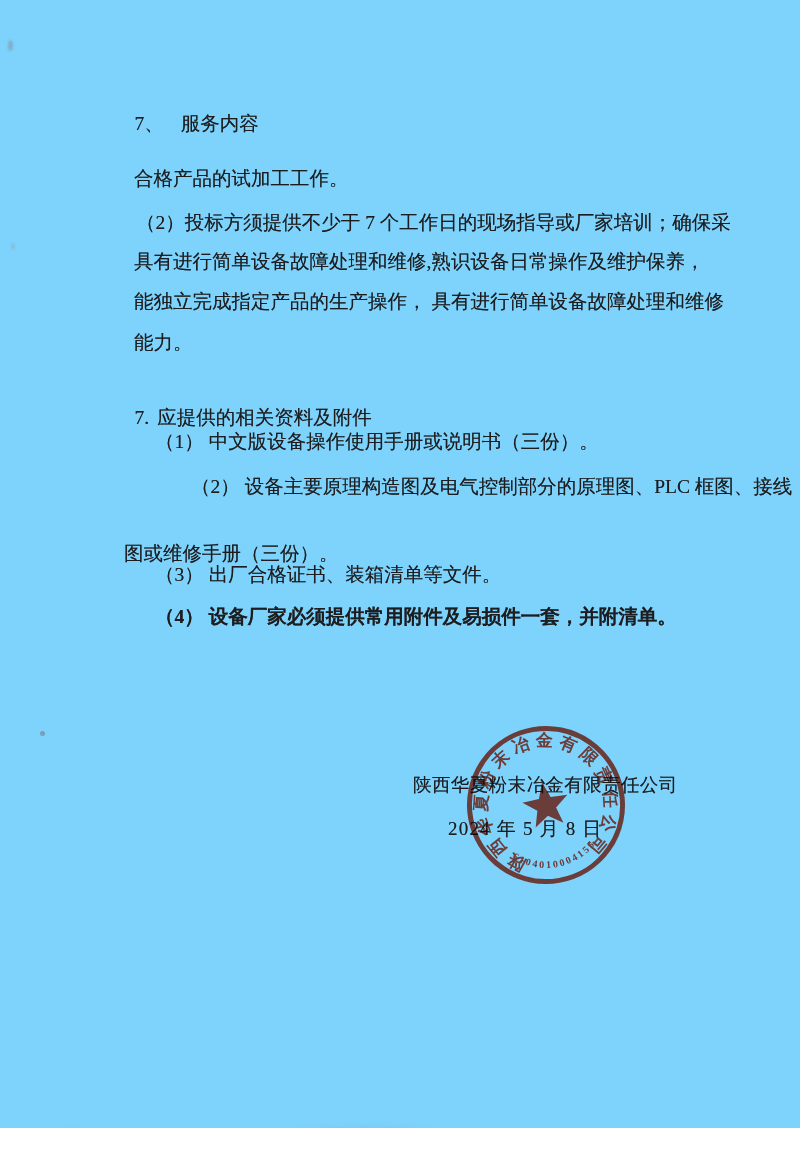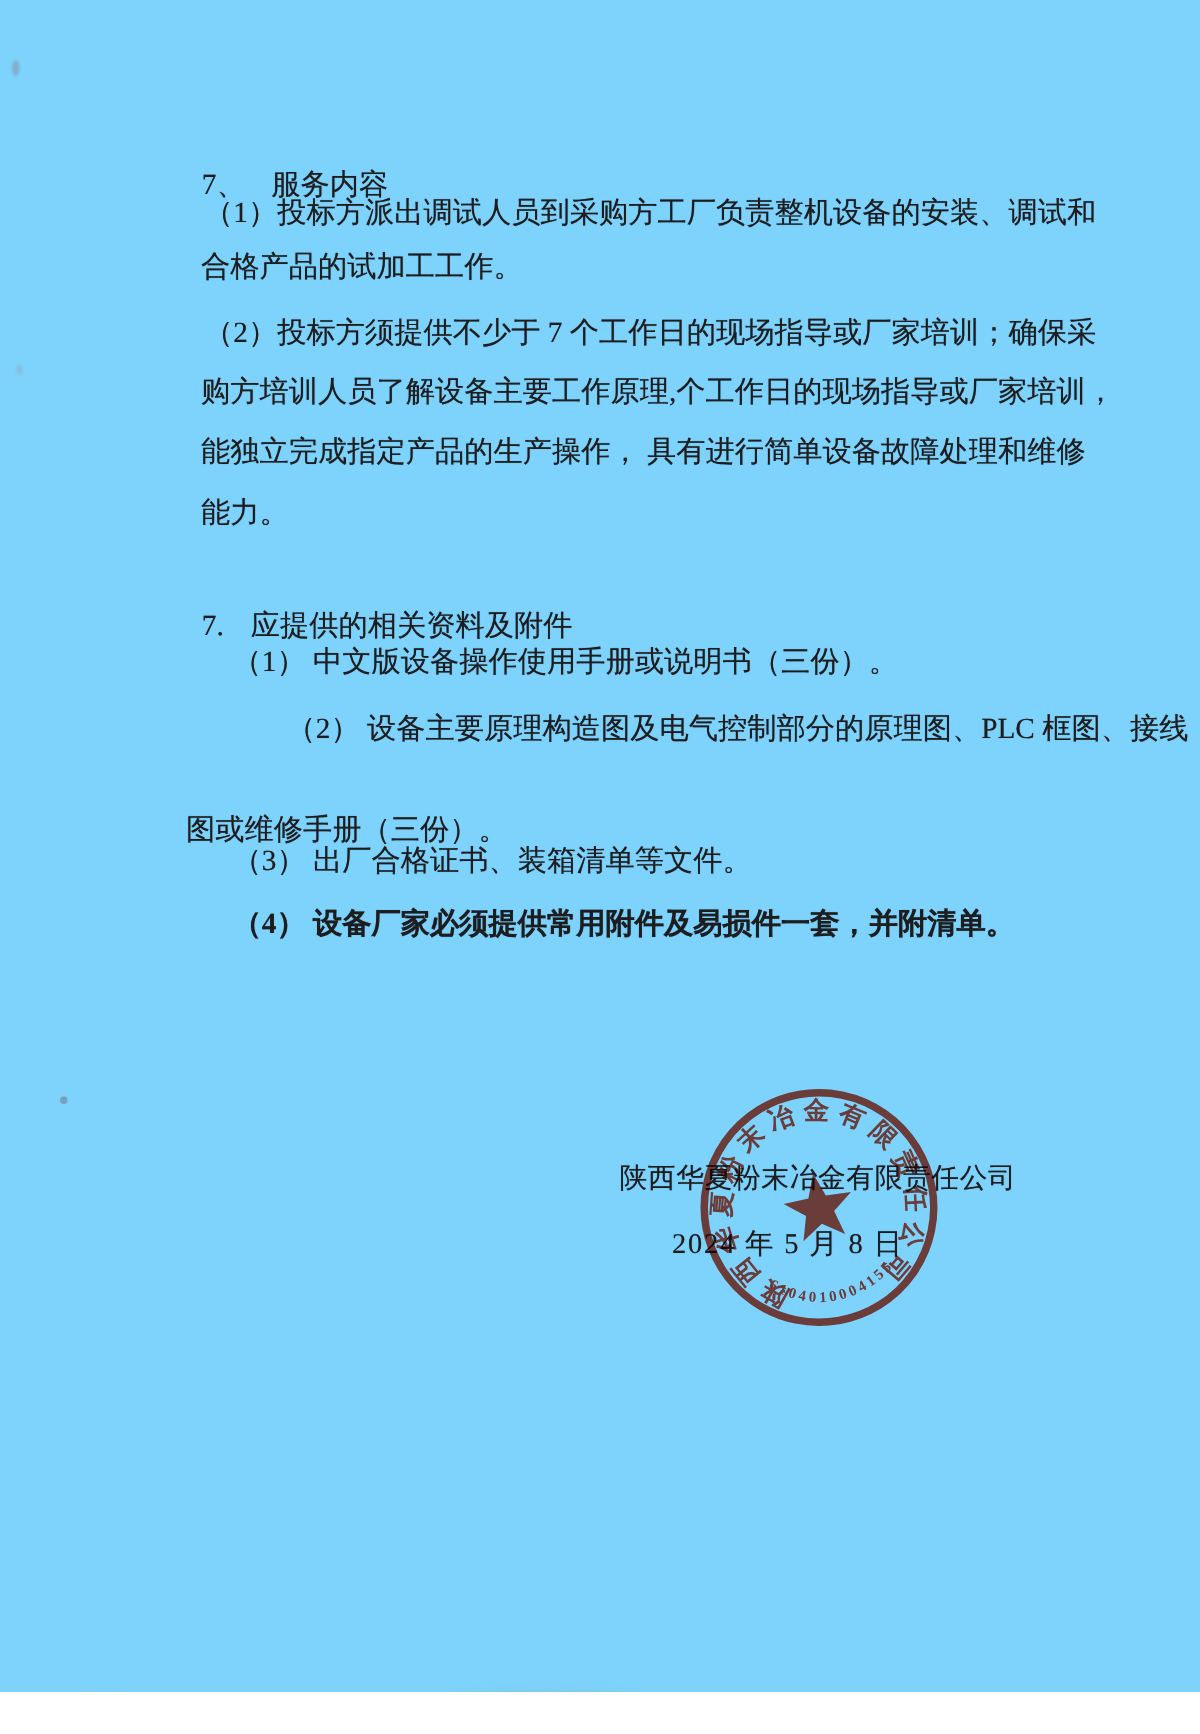--- a/index.html
+++ b/index.html
@@ -15,21 +15,21 @@
   .line {
     position:absolute;
     font-size:19.5px;
     line-height:28px;
     letter-spacing:0;
     white-space:pre;
     text-shadow:0 0 .5px rgba(20,20,20,.55);
   }
   .heading .h-num { display:inline-block; }
   .heading.h1 .h-title { margin-left:17px; }
-  .heading.h2 .h-title { margin-left:18px; }
+  .heading.h2 .h-title { margin-left:8px; }
   .sig-company {
     position:absolute; left:413px; top:772px;
     font-size:18.5px; letter-spacing:.4px; white-space:pre;
     text-shadow:0 0 .5px rgba(20,20,20,.55);
   }
   .sig-date {
     position:absolute; left:448px; top:816px;
     font-size:19px; letter-spacing:1.2px; white-space:pre;
     text-shadow:0 0 .5px rgba(20,20,20,.55);
   }
@@ -52,25 +52,24 @@
 </style>
 </head>
 <body>
 
 <div class="page">
 
   <div class="line heading h1" style="left:115px; top:82px;">
     <span class="h-num">7、</span><span class="h-title">服务内容</span>
   </div>
 
-  <div class="line" style="left:136px; top:129px;">（1）投标方派出调试人员到采购方工厂负责整机设备的安装、调试和</div>
   <div class="line" style="left:134px; top:165px;">合格产品的试加工工作。</div>
 
   <div class="line" style="left:136px; top:209px;">（2）投标方须提供不少于 7 个工作日的现场指导或厂家培训；确保采</div>
-  <div class="line" style="left:134px; top:248px;">购方培训人员了解设备主要工作原理,个工作日的现场指导或厂家培训，</div>
+  <div class="line" style="left:134px; top:248px;">具有进行简单设备故障处理和维修,熟识设备日常操作及维护保养，</div>
   <div class="line" style="left:134px; top:288px;">能独立完成指定产品的生产操作， 具有进行简单设备故障处理和维修</div>
   <div class="line" style="left:134px; top:329px;">能力。</div>
 
   <div class="line heading h2" style="left:115px; top:376px;">
     <span class="h-num">7.</span><span class="h-title">应提供的相关资料及附件</span>
   </div>
 
   <div class="line" style="left:155px; top:428px;">（1） 中文版设备操作使用手册或说明书（三份）。</div>
   <div class="line" style="left:155px; top:473px;margin-left:36px;">（2） 设备主要原理构造图及电气控制部分的原理图、PLC 框图、接线</div>
   <div class="line" style="left:124px; top:516px;margin-top:24px;">图或维修手册（三份）。</div>

